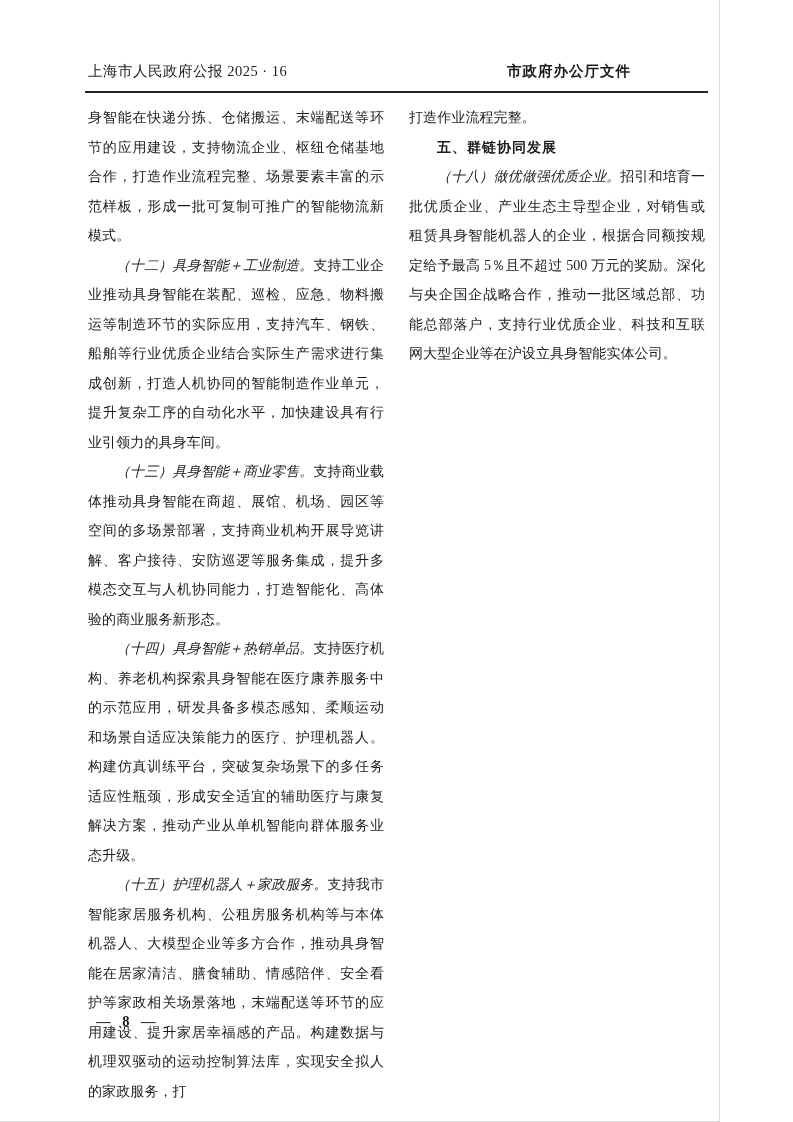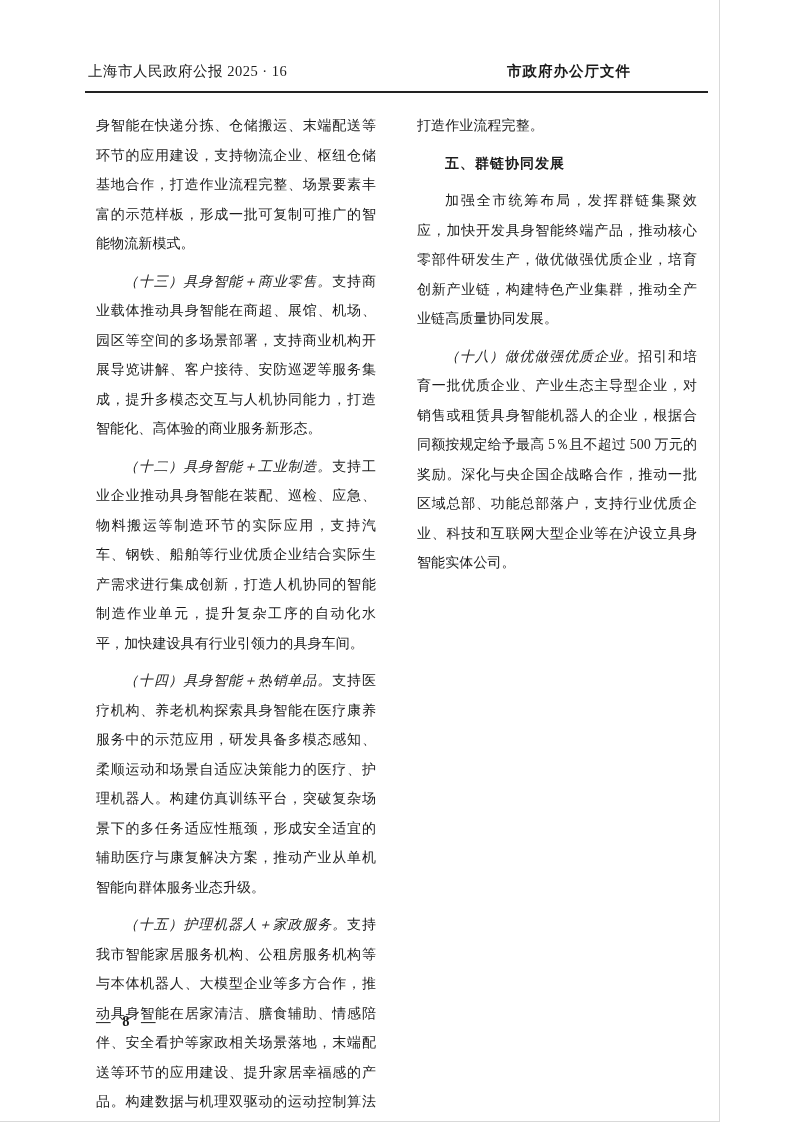--- a/index.html
+++ b/index.html
@@ -48,21 +48,21 @@
     position: absolute;
     top: 103px;
     width: 296px;
     font-size: 14px;
     line-height: 29.5px;
     letter-spacing: 0.1px;
     text-align: justify;
   }
   .column-left  { left: 88px; }
   .column-right { left: 409px; }
-  .column p { margin: 8px; padding: 0; }
+  .column p { margin: 0; padding: 0; }
   .para { text-indent: 2em; }
   .noindent { text-indent: 0; }
   .lead {
     font-style: italic; 
   }
   .section-heading {
     text-indent: 2em;
     font-weight: bold;
     font-family: "Liberation Sans", "DejaVu Sans", sans-serif;
     letter-spacing: 1px;
@@ -83,28 +83,27 @@
 <div class="page">
 
   <div class="running-header-left">上海市人民政府公报 2025 · 16</div>
 
   <div class="running-header-right">市政府办公厅文件</div>
 
   <div class="header-rule"></div>
 
   <div class="column column-left">
     <p class="noindent">身智能在快递分拣、仓储搬运、末端配送等环节的应用建设，支持物流企业、枢纽仓储基地合作，打造作业流程完整、场景要素丰富的示范样板，形成一批可复制可推广的智能物流新模式。</p>
+    <p class="para"><span class="lead">（十二）具身智能＋工业制造。</span><span>支持工业企业推动具身智能在装配、巡检、应急、物料搬运等制造环节的实际应用，支持汽车、钢铁、船舶等行业优质企业结合实际生产需求进行集成创新，打造人机协同的智能制造作业单元，提升复杂工序的自动化水平，加快建设具有行业引领力的具身车间。</span></p>
     <p class="para"><span class="lead">（十三）具身智能＋商业零售。</span><span>支持商业载体推动具身智能在商超、展馆、机场、园区等空间的多场景部署，支持商业机构开展导览讲解、客户接待、安防巡逻等服务集成，提升多模态交互与人机协同能力，打造智能化、高体验的商业服务新形态。</span></p>
-    <p class="para"><span class="lead">（十二）具身智能＋工业制造。</span><span>支持工业企业推动具身智能在装配、巡检、应急、物料搬运等制造环节的实际应用，支持汽车、钢铁、船舶等行业优质企业结合实际生产需求进行集成创新，打造人机协同的智能制造作业单元，提升复杂工序的自动化水平，加快建设具有行业引领力的具身车间。</span></p>
     <p class="para"><span class="lead">（十四）具身智能＋热销单品。</span><span>支持医疗机构、养老机构探索具身智能在医疗康养服务中的示范应用，研发具备多模态感知、柔顺运动和场景自适应决策能力的医疗、护理机器人。构建仿真训练平台，突破复杂场景下的多任务适应性瓶颈，形成安全适宜的辅助医疗与康复解决方案，推动产业从单机智能向群体服务业态升级。</span></p>
     <p class="para"><span class="lead">（十五）护理机器人＋家政服务。</span><span>支持我市智能家居服务机构、公租房服务机构等与本体机器人、大模型企业等多方合作，推动具身智能在居家清洁、膳食辅助、情感陪伴、安全看护等家政相关场景落地，末端配送等环节的应用建设、提升家居幸福感的产品。构建数据与机理双驱动的运动控制算法库，实现安全拟人的家政服务，打</span></p>
   </div>
 
   <div class="column column-right">
     <p class="noindent">打造作业流程完整。</p>
     <p class="section-heading">五、群链协同发展</p>
-    <p class="para">加强全市统筹布局，发挥群链集聚效应，加快开发具身智能终端产品，推动核心零部件研发生产，做优做强优质企业，培育创新产业链，构建特色产业集群，推动全产业链高质量协同发展。</p>
     <p class="para"><span class="lead">（十八）做优做强优质企业。</span><span>招引和培育一批优质企业、产业生态主导型企业，对销售或租赁具身智能机器人的企业，根据合同额按规定给予最高 5％且不超过 500 万元的奖励。深化与央企国企战略合作，推动一批区域总部、功能总部落户，支持行业优质企业、科技和互联网大型企业等在沪设立具身智能实体公司。</span></p>
   </div>
 
   <div class="page-number">— 8 —</div>
 
 </div>
 
 </body></html>

